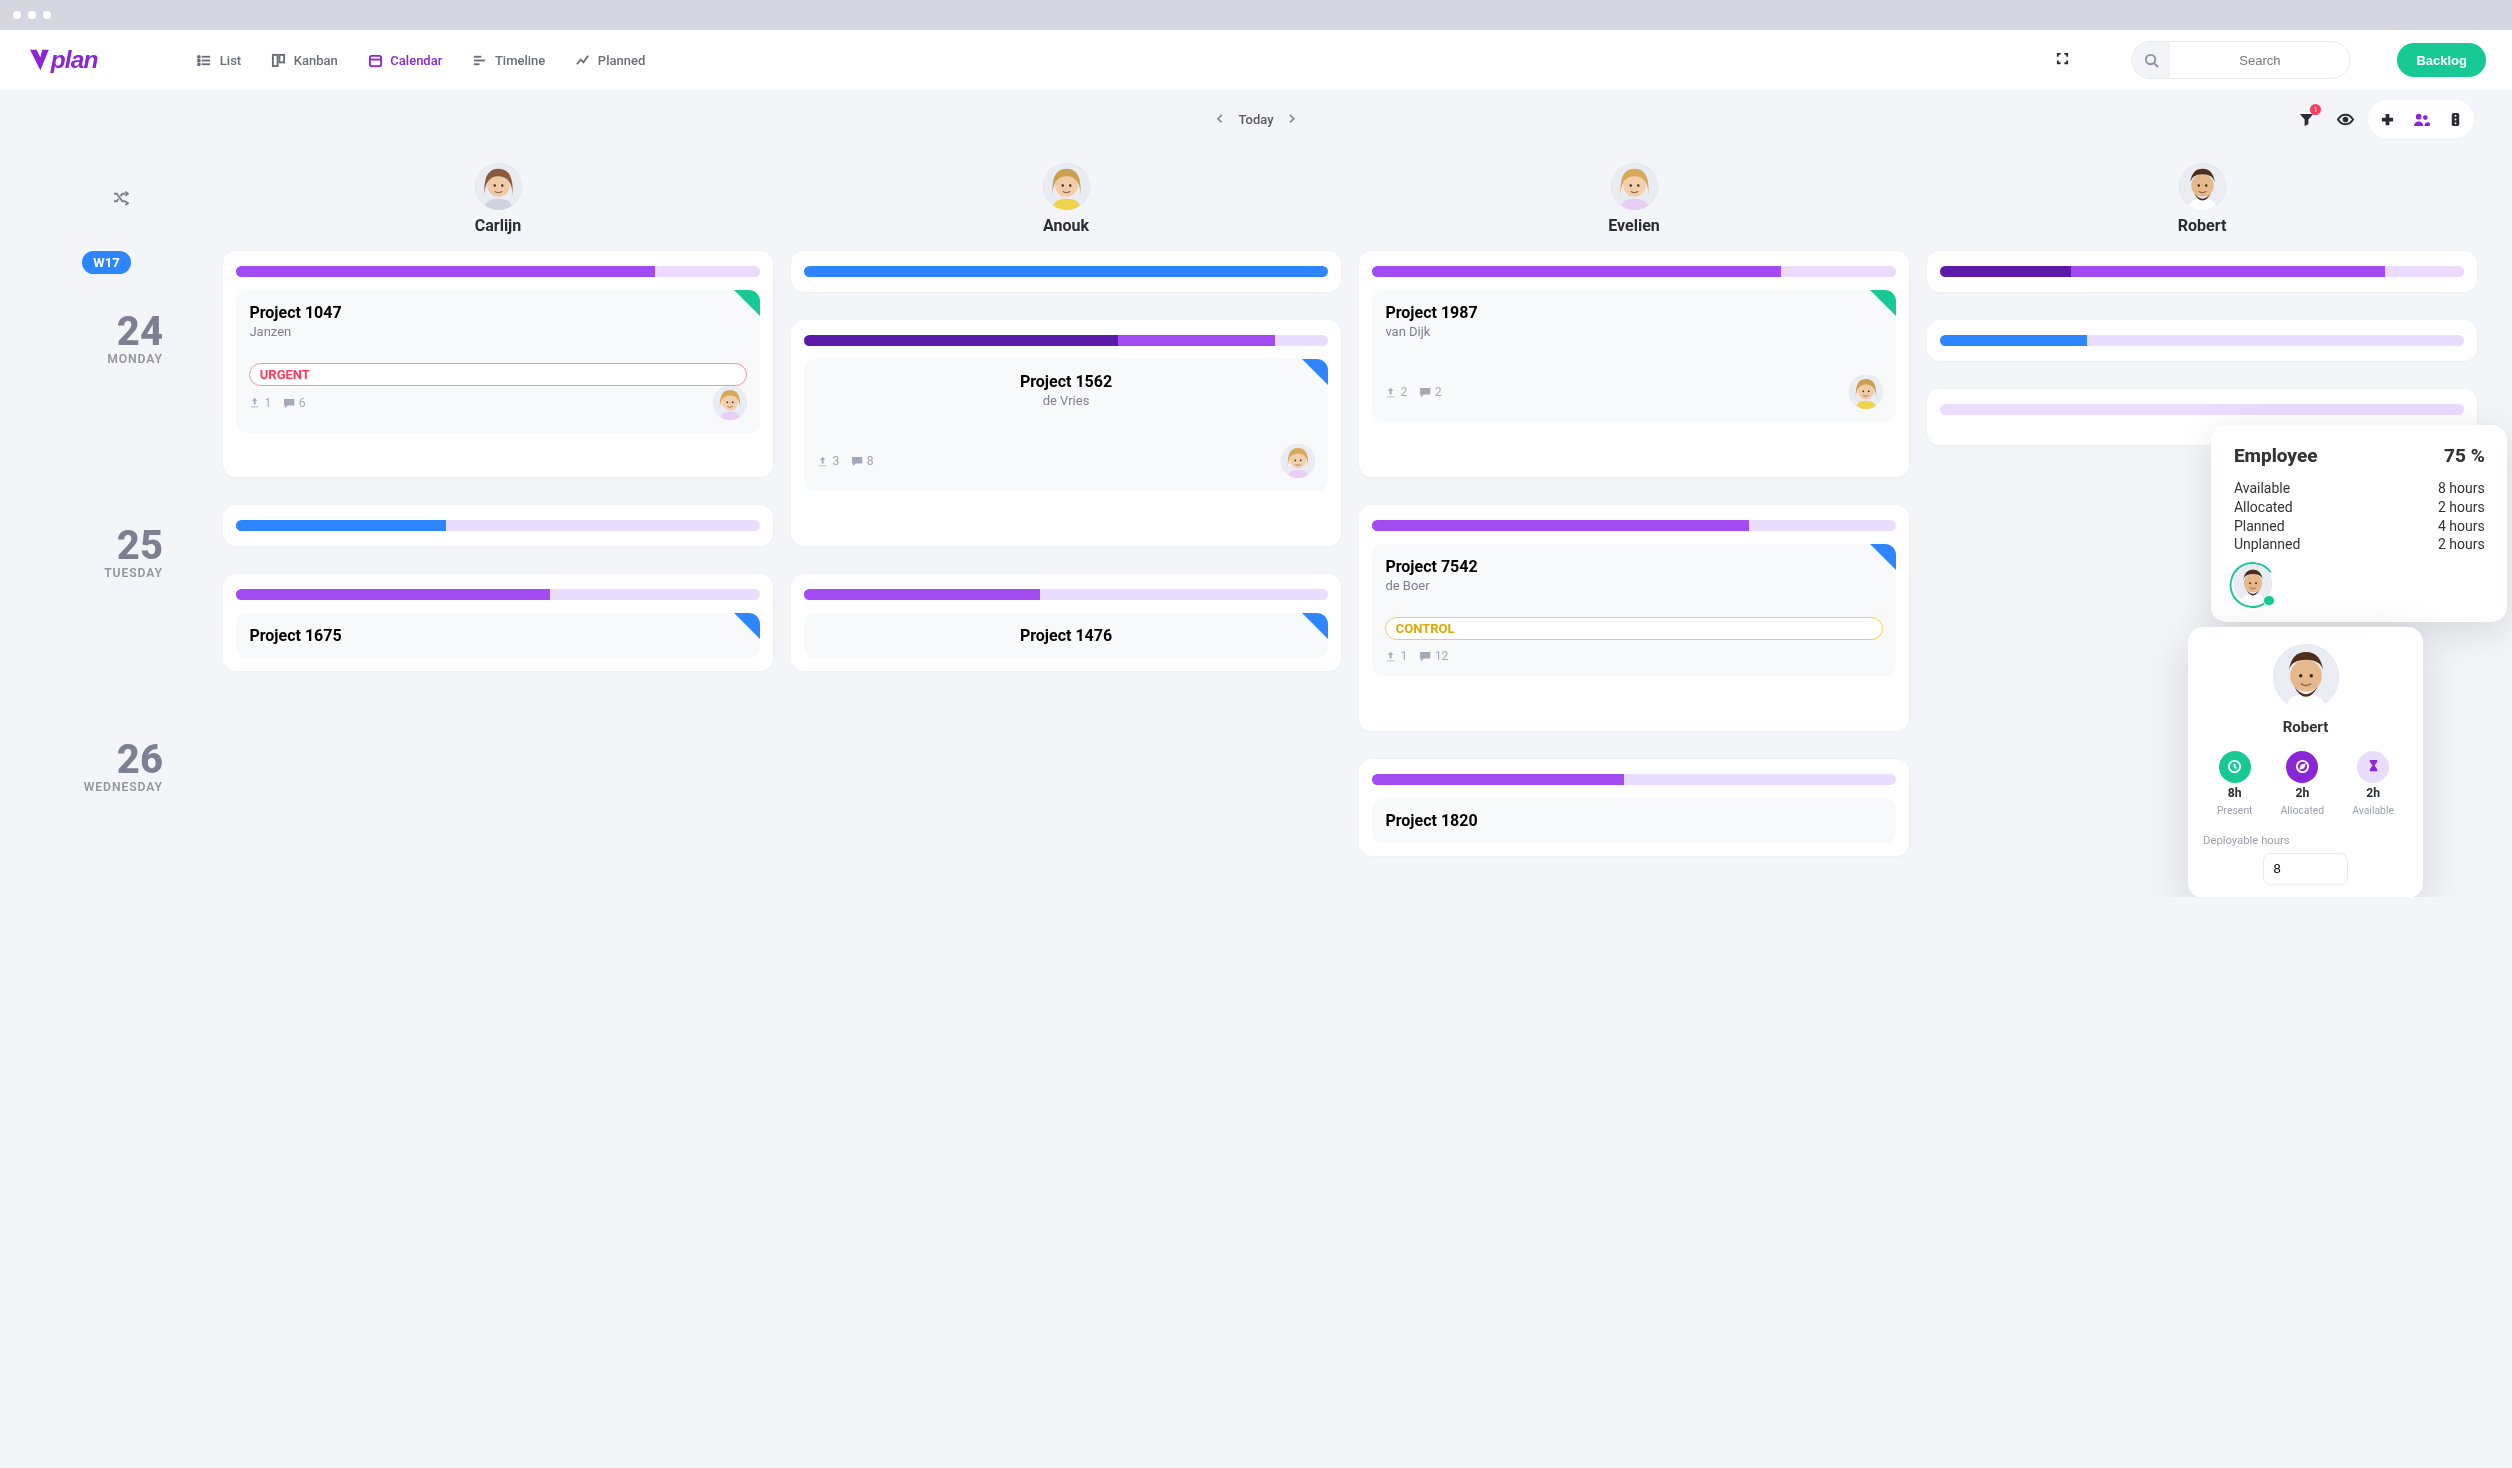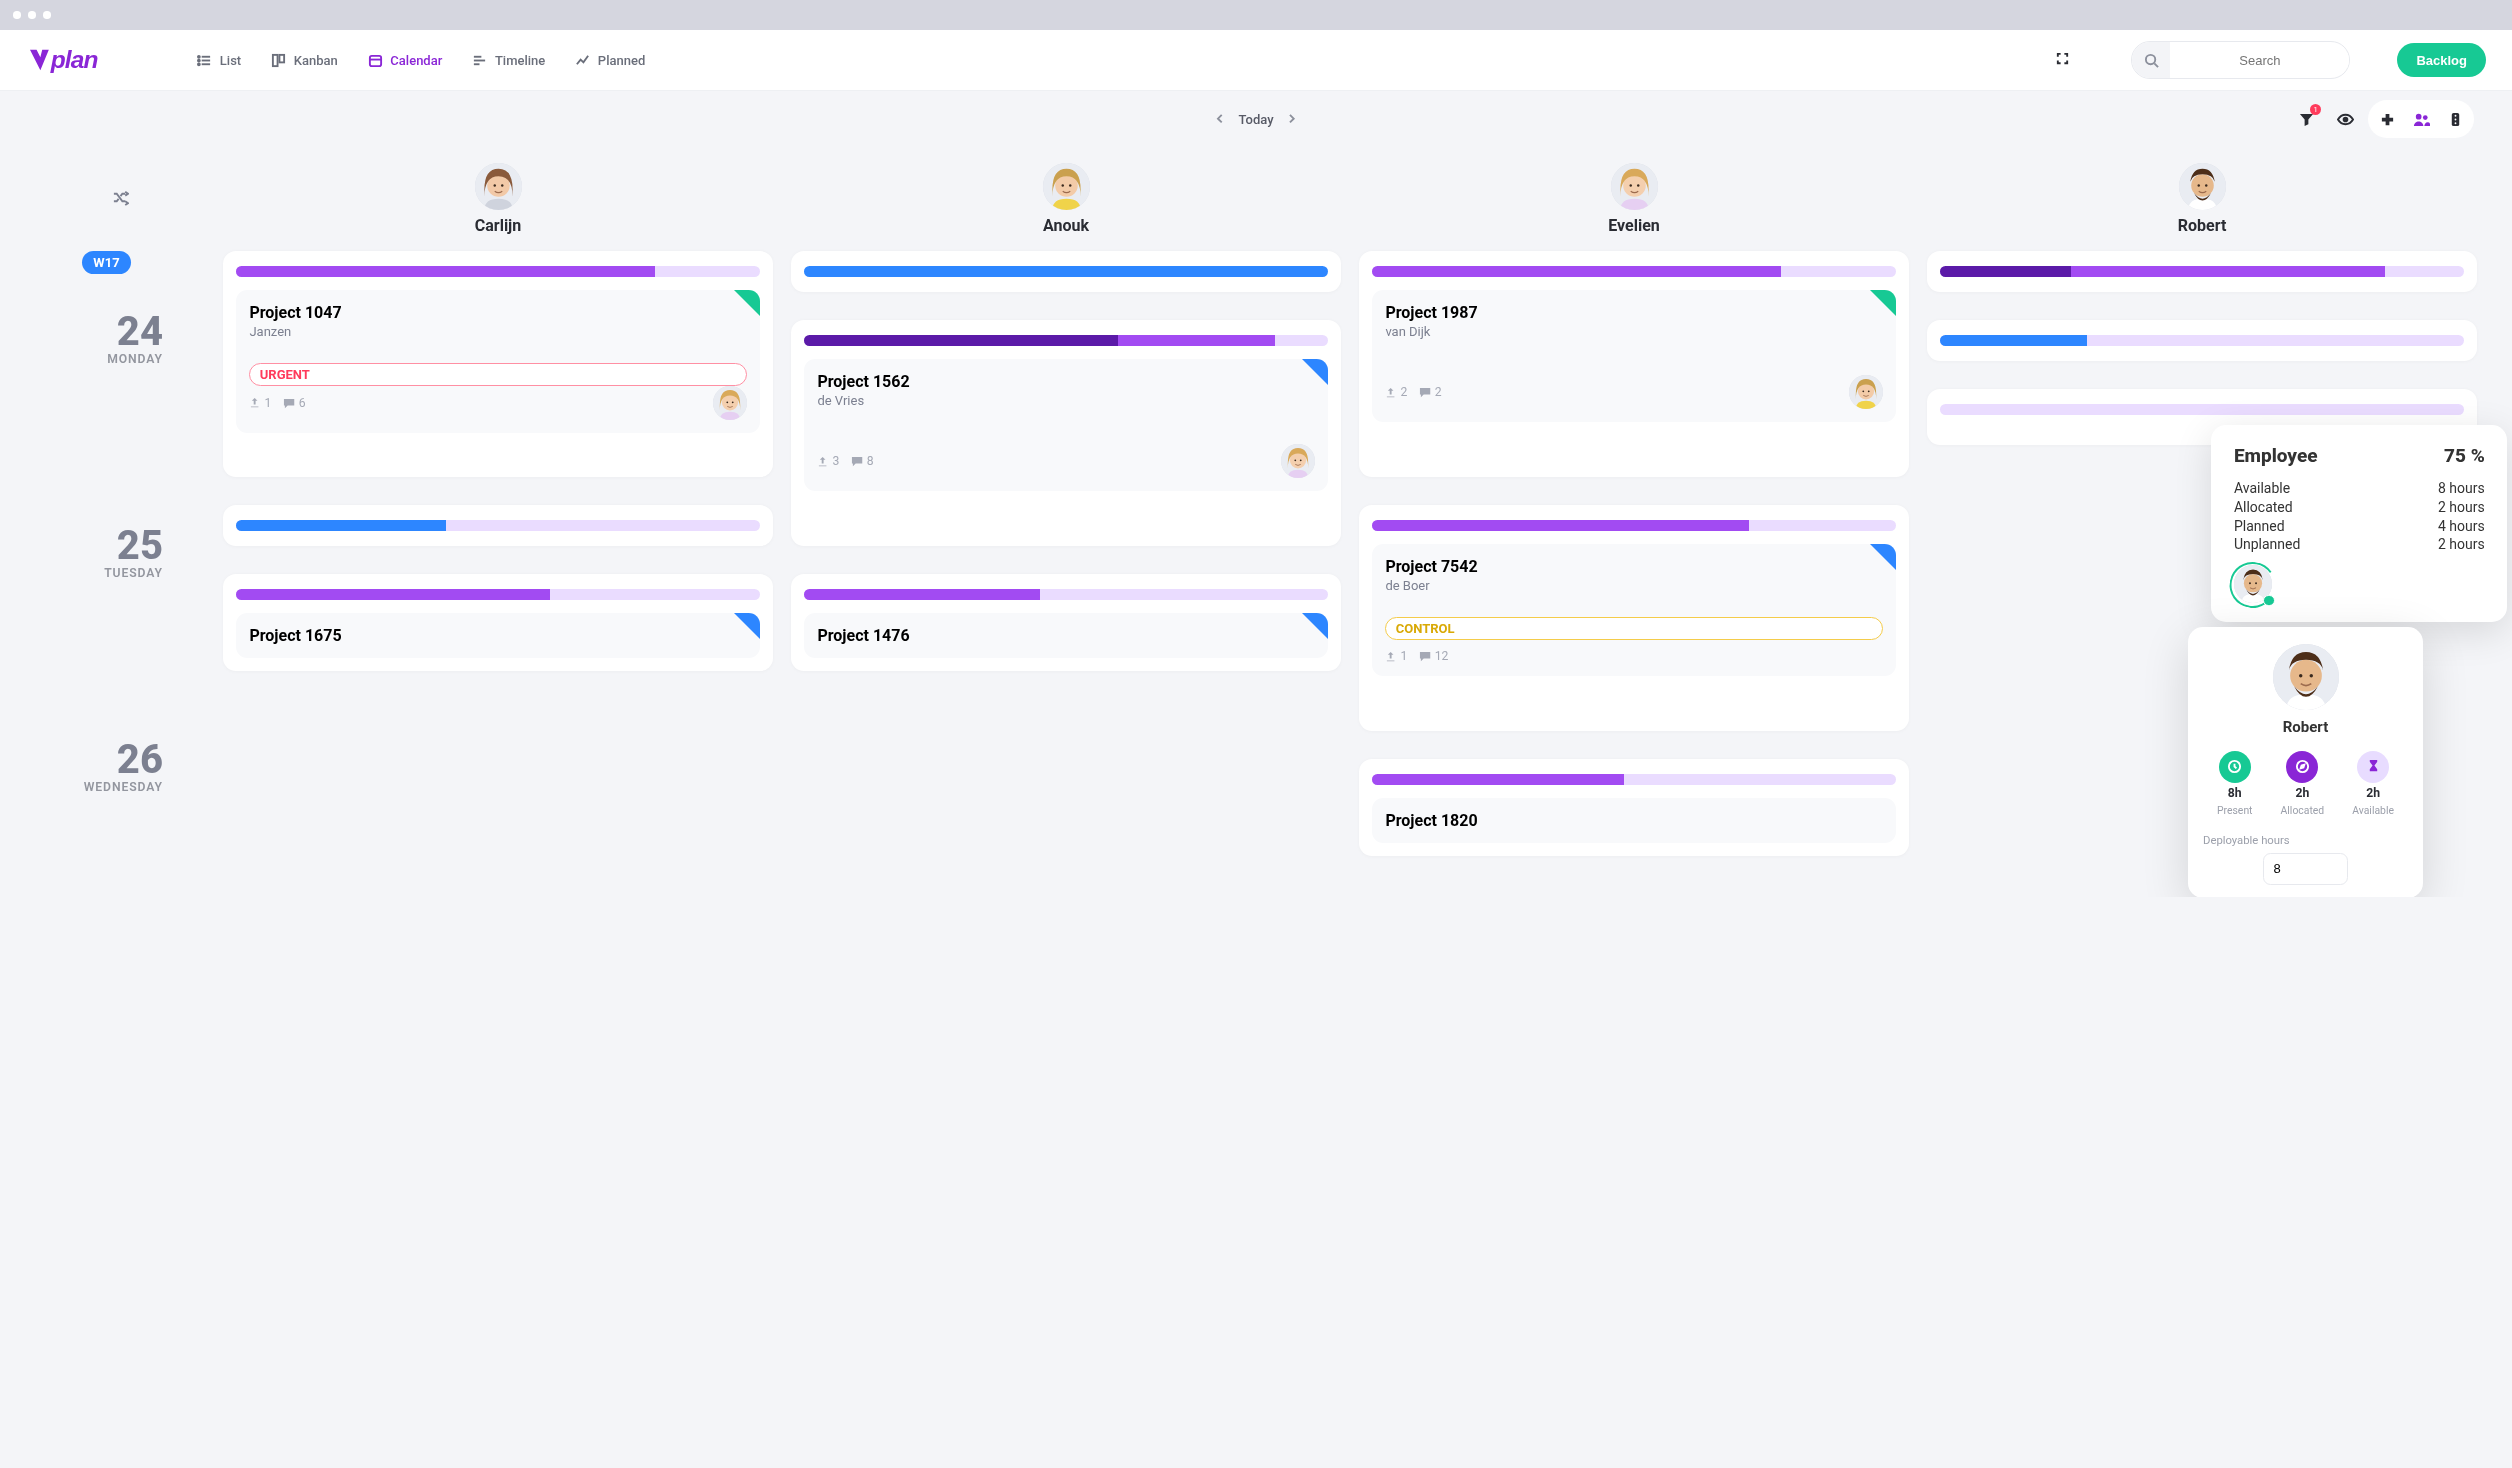--- a/index.html
+++ b/index.html
@@ -466,21 +466,21 @@
       <div class="lane-card" style="min-height: 56px; padding-bottom: 0px; overflow: hidden;">
         <div class="capacity-bar">
           <div class="cap-seg cap-purple" style="width: 60%;"></div>
         </div>
         <div class="task-card small">
           <div class="task-corner corner-blue"></div>
           <div class="task-title">Project 1675</div>
         </div>
       </div>
     </div>
-  <div class="lane" style="grid-column:3; grid-row: 2 / span 4;">
+  <div class="lane" style="grid-column:3; grid-row: 2 / span 4; text-align: center;">
       <div class="lane-card" style="min-height: 41px;">
         <div class="capacity-bar">
           <div class="cap-seg cap-blue" style="width: 100%;"></div>
         </div>
       </div>
       <div class="lane-card" style="min-height: 226px;">
         <div class="capacity-bar">
           <div class="cap-seg cap-dpurple" style="width: 60%;"></div>
           <div class="cap-seg cap-purple" style="width: 30%;"></div>
         </div>

